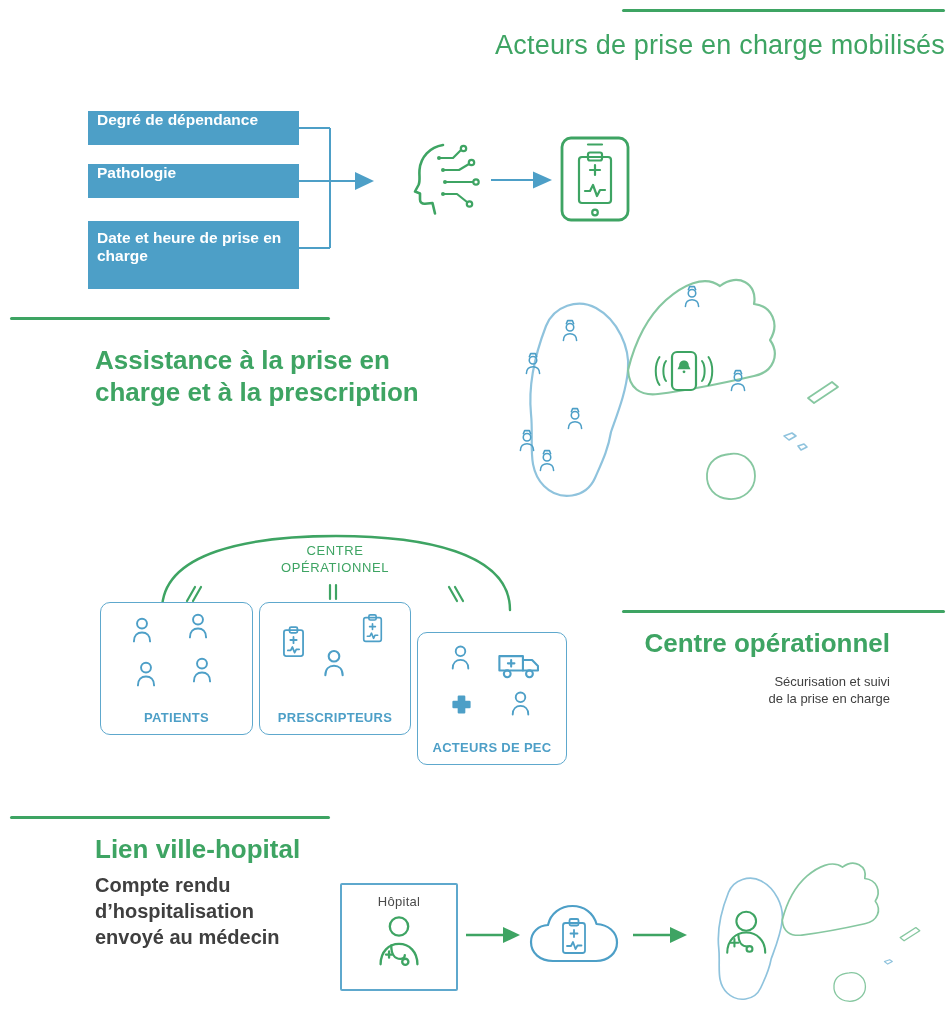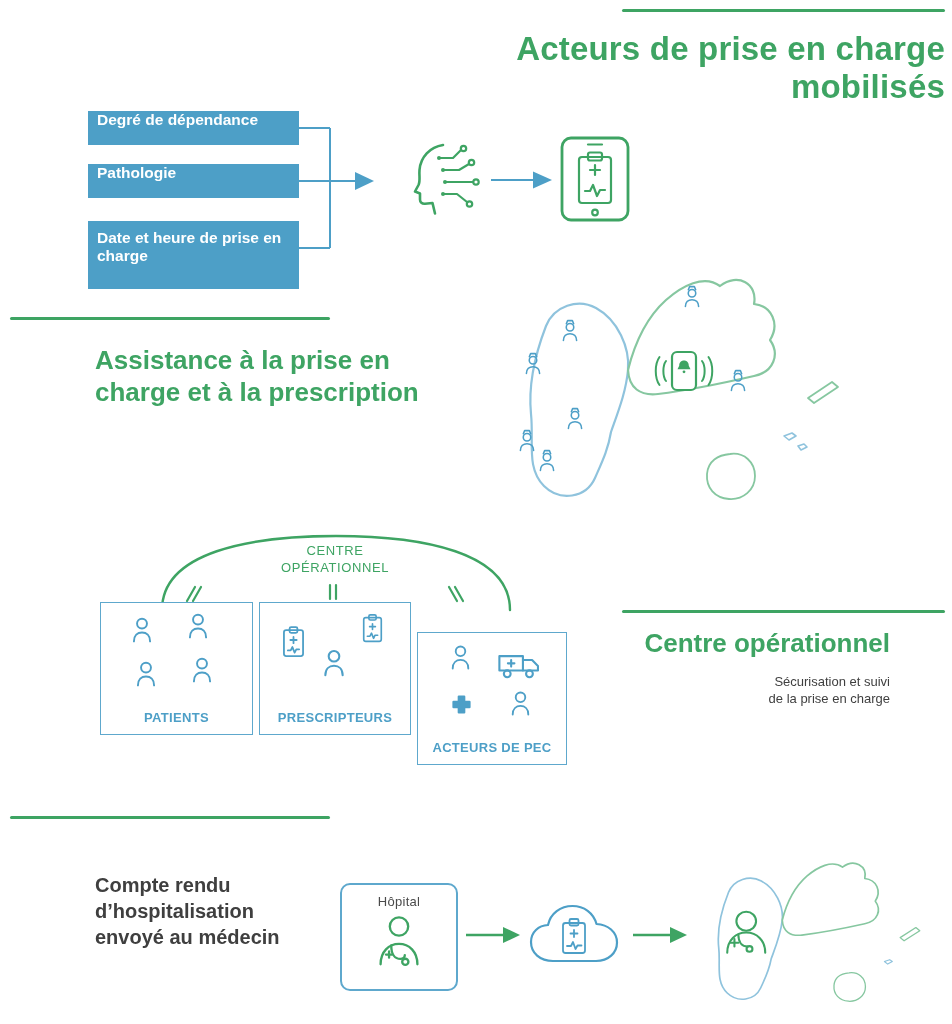--- a/index.html
+++ b/index.html
@@ -8,33 +8,33 @@
     --dark:#3f3f3f;
     --map-green:#86c7a0;
     --map-blue:#8fc3dd;
   }
   *{margin:0;padding:0;box-sizing:border-box}
   body{background:#fff}
   .canvas{position:relative;width:952px;height:1024px;background:#fff;overflow:hidden;
           font-family:"Liberation Sans",sans-serif;color:var(--dark)}
   .abs{position:absolute}
   .rule{position:absolute;height:3px;background:var(--green);border-radius:2px}
-  .h1{color:var(--green);font-size:33px;font-weight:700;letter-spacing:.2px}
+  .h1{color:var(--green);font-size:27px;font-weight:400;letter-spacing:.2px}
   .h2{color:var(--green);font-size:26px;font-weight:700;line-height:1.22}
   .body-text{color:var(--dark);font-size:20px;font-weight:700;line-height:1.3}
   .input-chip{position:absolute;background:var(--blue);color:#fff;font-size:15.5px;font-weight:700;
               display:flex;align-items:center;padding:4px 8px 20px 9px;line-height:1.18}
-  .op-box{position:absolute;background:#fff;border:1.8px solid #5ea8cd;border-radius:0}
+  .op-box{position:absolute;background:#fff;border:1.8px solid #5ea8cd;border-radius:10px}
   .op-box .label{position:absolute;bottom:9px;left:0;right:0;text-align:center;
                  color:var(--blue);font-size:13px;font-weight:700;letter-spacing:.3px}
   .arc-label{position:absolute;text-align:center;color:var(--green);
              font-size:13px;font-weight:400;letter-spacing:.6px;line-height:1.3}
   .right-block{position:absolute;text-align:right}
   .right-block .sub{margin-top:14px;color:var(--dark);font-size:13px;font-weight:400;line-height:1.3}
-  .hospital-box{position:absolute;background:#fff;border:2px solid #5ea8cd;border-radius:10px;text-align:center}
+  .hospital-box{position:absolute;background:#fff;border:2px solid #5ea8cd;border-radius:2px;text-align:center}
   .hospital-box .hlabel{margin-top:9px;font-size:13px;font-weight:400;color:#4a4a4a;letter-spacing:.3px}
   svg{display:block}
 </style>
 </head>
 <body>
 
 <div class="canvas">
 
   <svg width="0" height="0" style="position:absolute" aria-hidden="true">
     <defs>
@@ -213,20 +213,21 @@
   <div class="rule" style="left:622px;top:610px;width:323px"></div>
   <div class="right-block" style="left:545px;top:628px;width:345px">
     <div class="h2">Centre opérationnel</div>
     <div class="sub">
       <div>Sécurisation et suivi</div>
       <div>de la prise en charge</div>
     </div>
   </div>
 
   <div class="rule" style="left:10px;top:816px;width:320px"></div>
+  <div class="abs h2" style="left:95px;top:834px">Lien ville-hopital</div>
   <div class="abs body-text" style="left:95px;top:872px;width:240px">
     <div>Compte rendu</div>
     <div>d’hospitalisation</div>
     <div>envoyé au médecin</div>
   </div>
 
   <div class="hospital-box" style="left:340px;top:883px;width:118px;height:108px">
     <div class="hlabel">Hôpital</div>
     <svg width="62" height="62" viewBox="0 0 64 62" style="margin:2px auto 0;color:var(--green)">
       <g fill="none" stroke="currentColor" stroke-width="2.4" stroke-linecap="round" stroke-linejoin="round">

